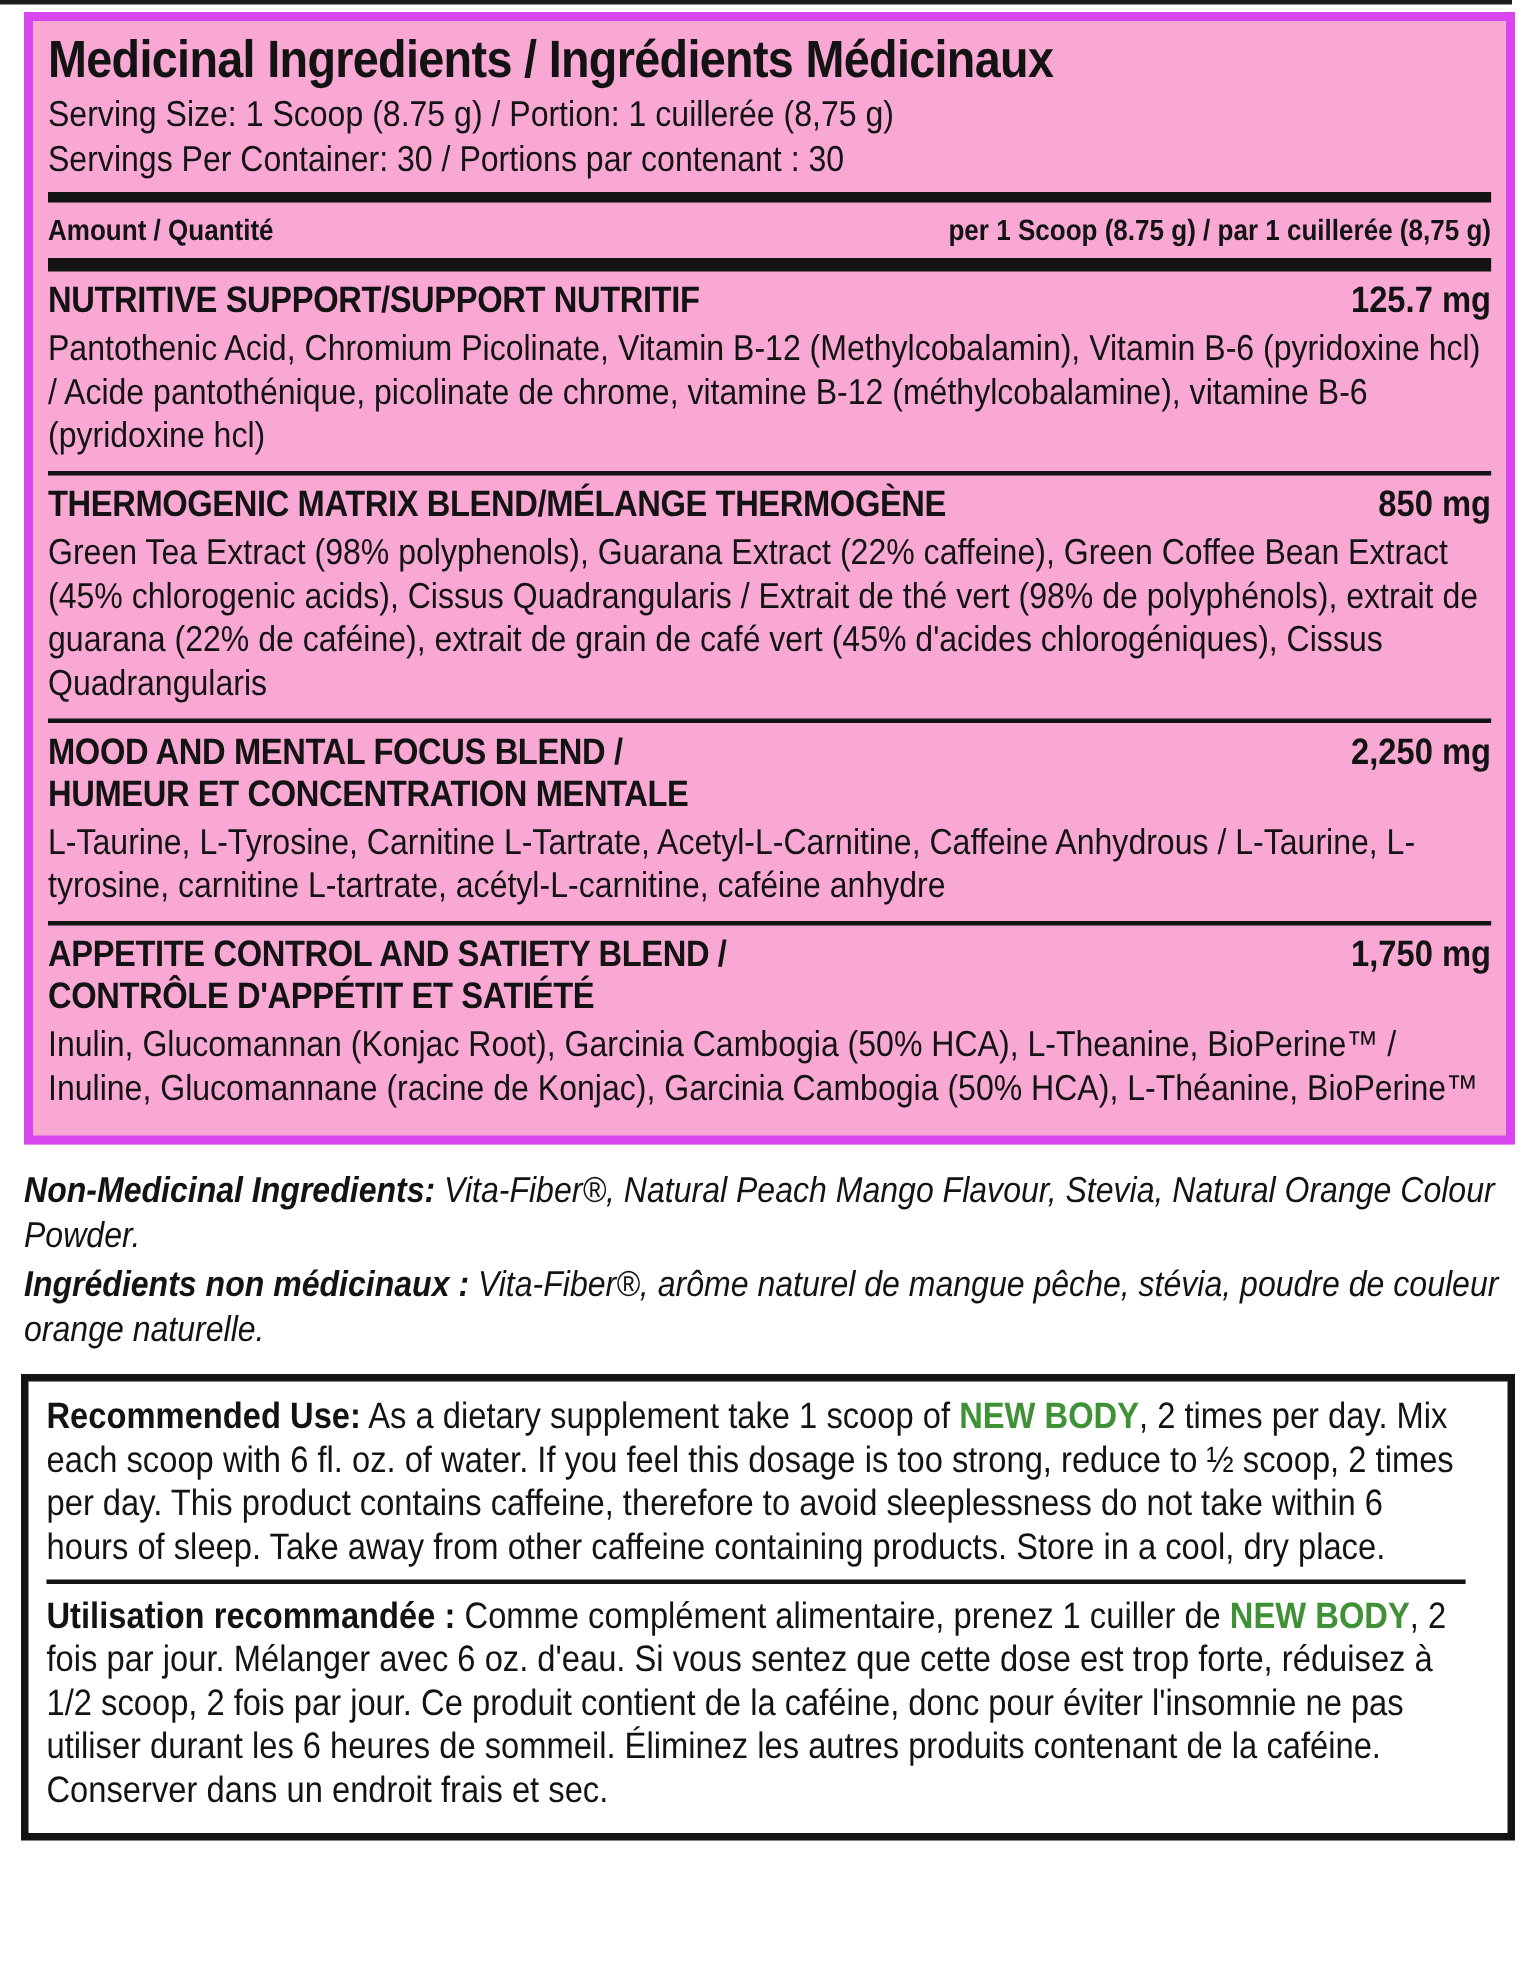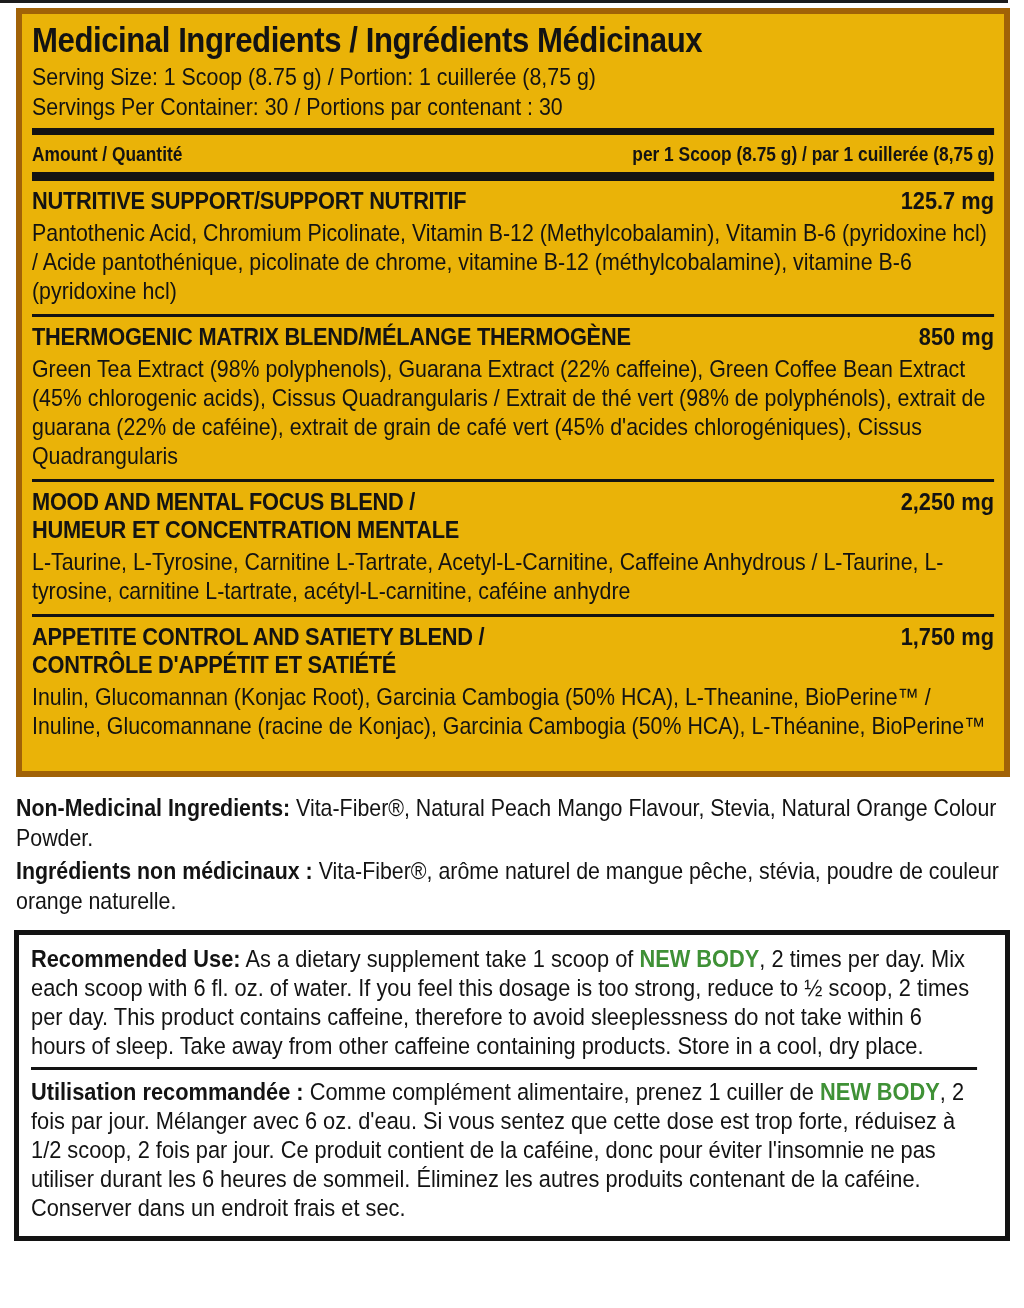--- a/index.html
+++ b/index.html
@@ -20,23 +20,23 @@
     background: #1c1c1c;
   }
   
   .condense {
     width: 112.36%;
     transform: scaleX(0.89);
     transform-origin: 0 0;
   }
   .main-box {
     margin: 8px 14px 0 16px;
-    border: 6px solid #a16207;
-    padding: 4px 10px 22px 10px;
-    background: #eab308;
+    border: 6px solid #d946ef;
+    padding: 4px 10px 8px 10px;
+    background: #f9a8d4;
   }
   .panel-title {
     font-size: 35px;
     font-weight: bold;
     letter-spacing: -0.5px;
     line-height: 44px;
     margin: 0;
   }
   .serving-line {
     font-size: 24px;
@@ -75,20 +75,21 @@
     font-size: 24px;
     line-height: 29px;
     margin-top: 3px;
   }
   .rule {
     height: 3px;
     background: #131313;
   }
   .nonmed {
     margin: 16px 16px 0 16px;
+    font-style: italic;
   }
   .nonmed p {
     font-size: 24px;
     line-height: 30px;
     margin: 0 0 3px 0;
   }
   .rec-box {
     margin: 14px 14px 0 14px;
     border: 5px solid #131313;
     padding: 6px 28px 8px 12px;

